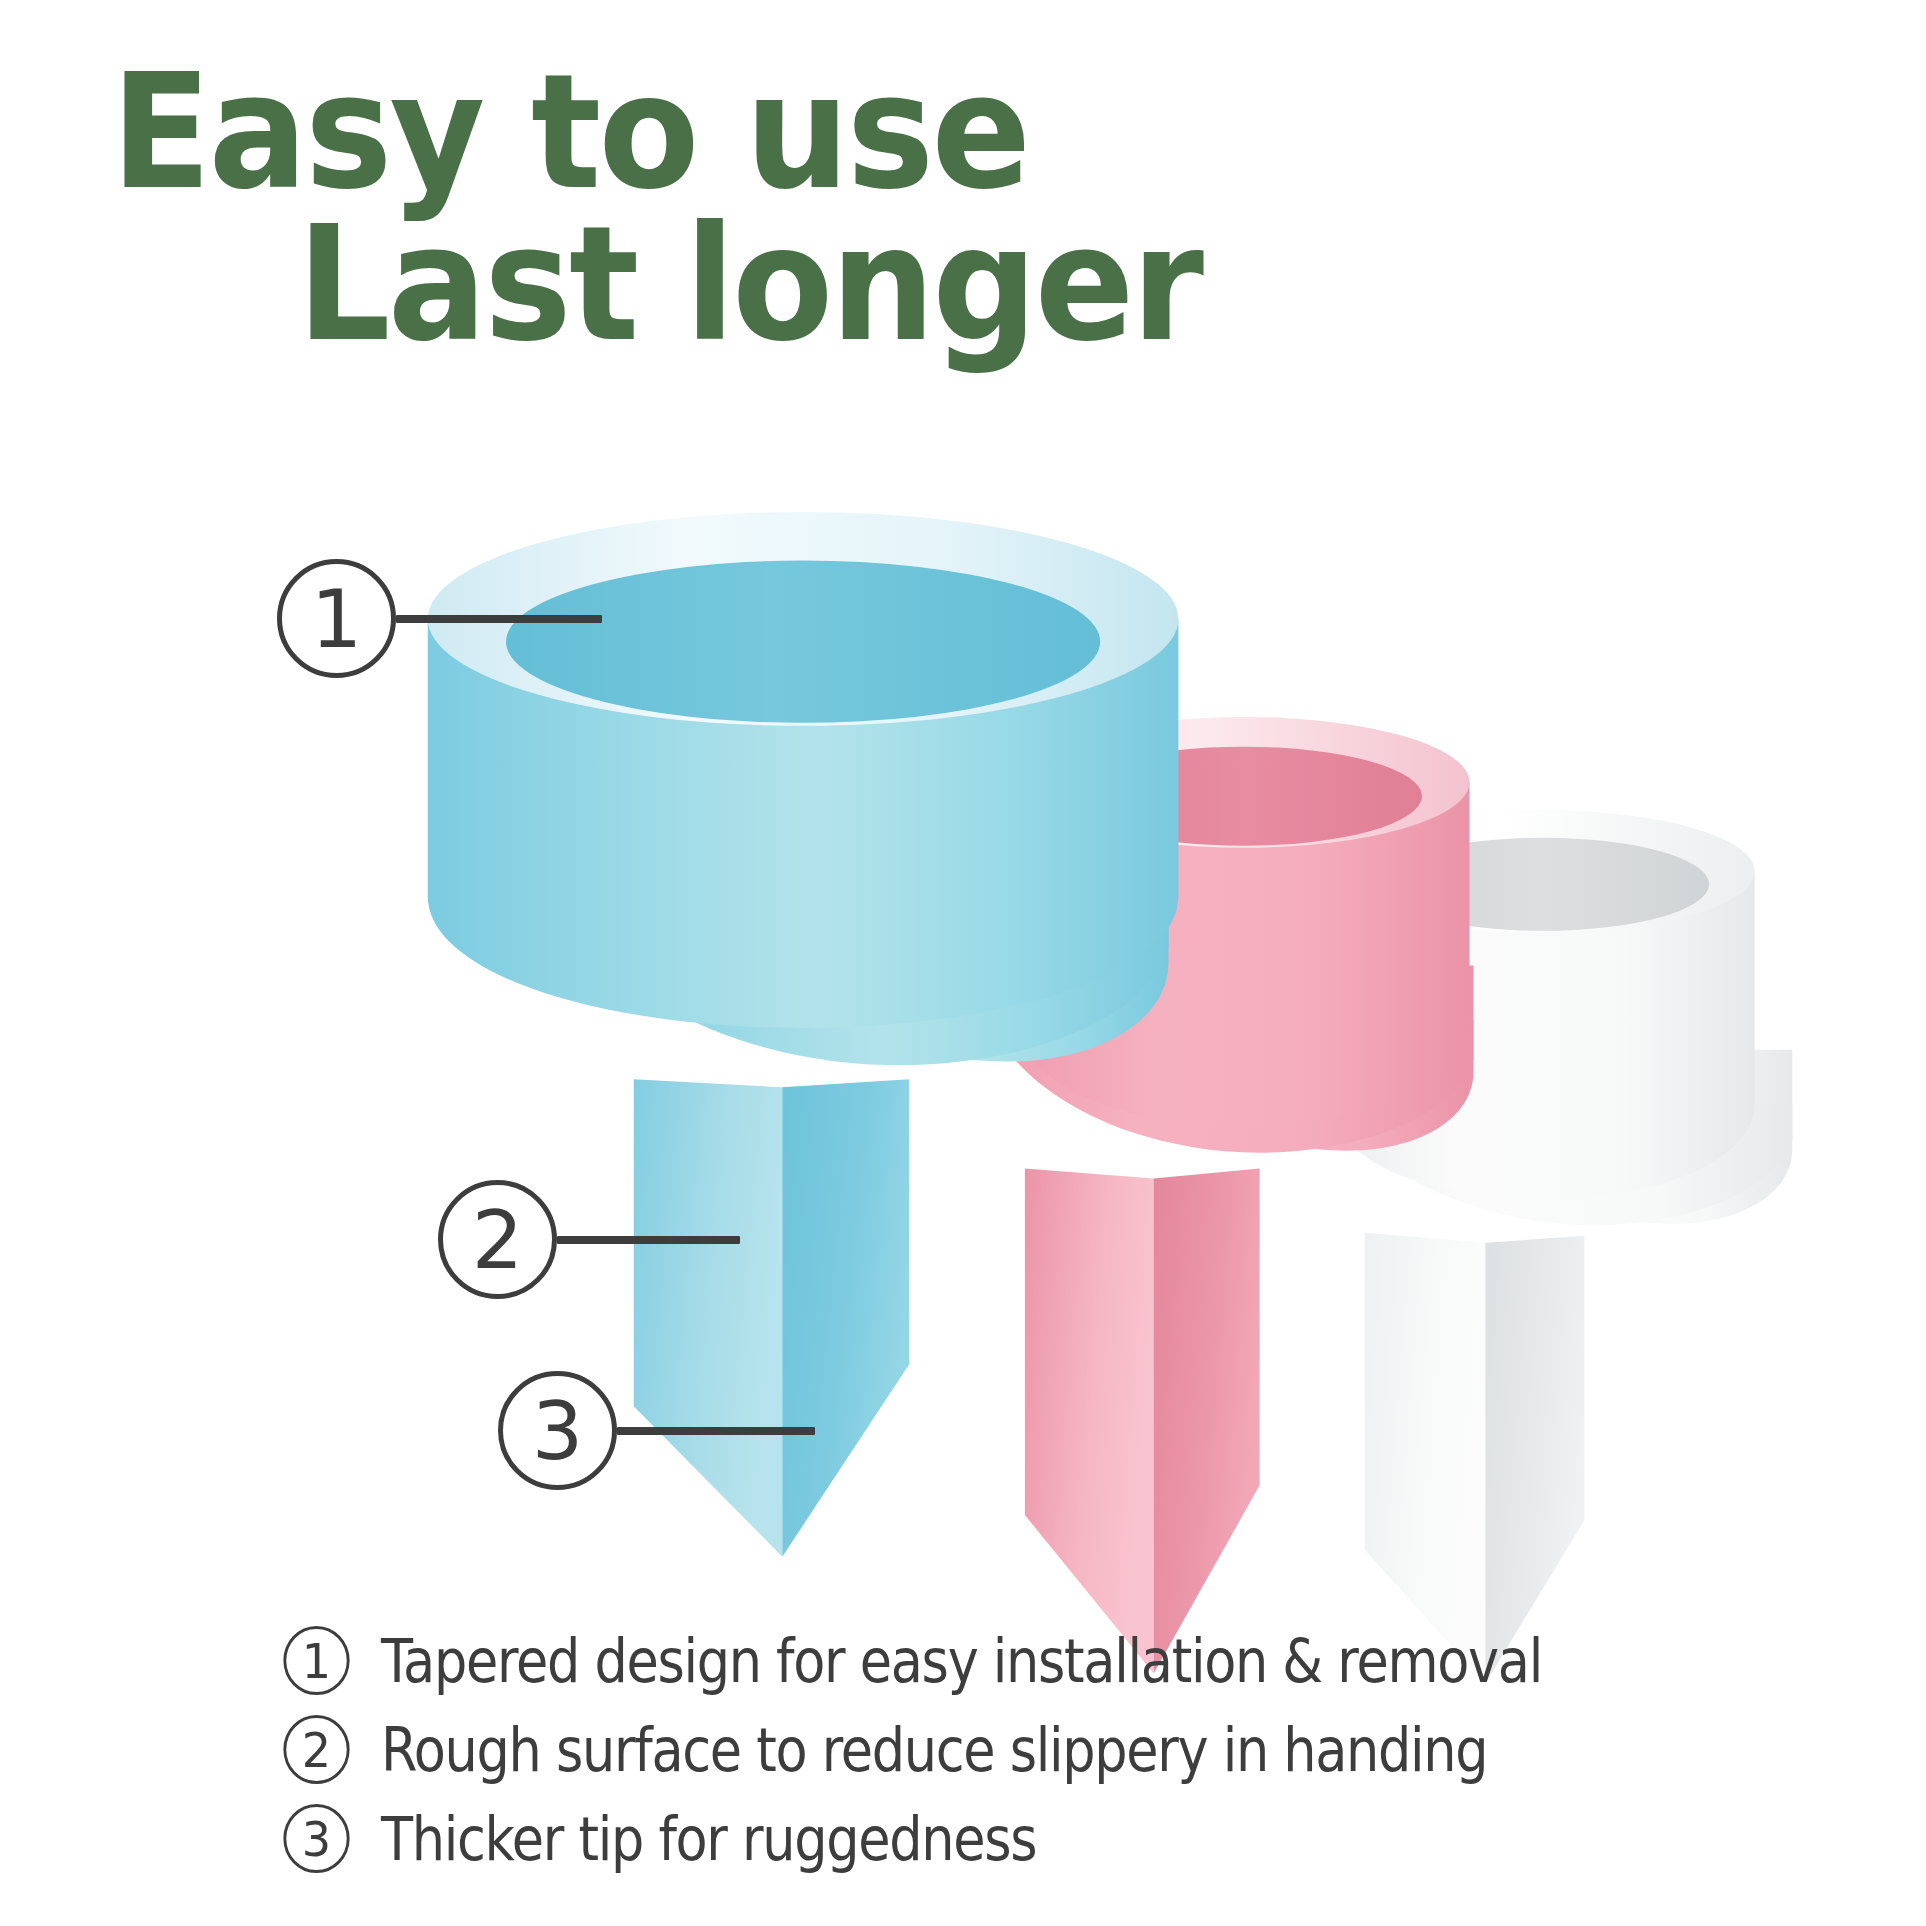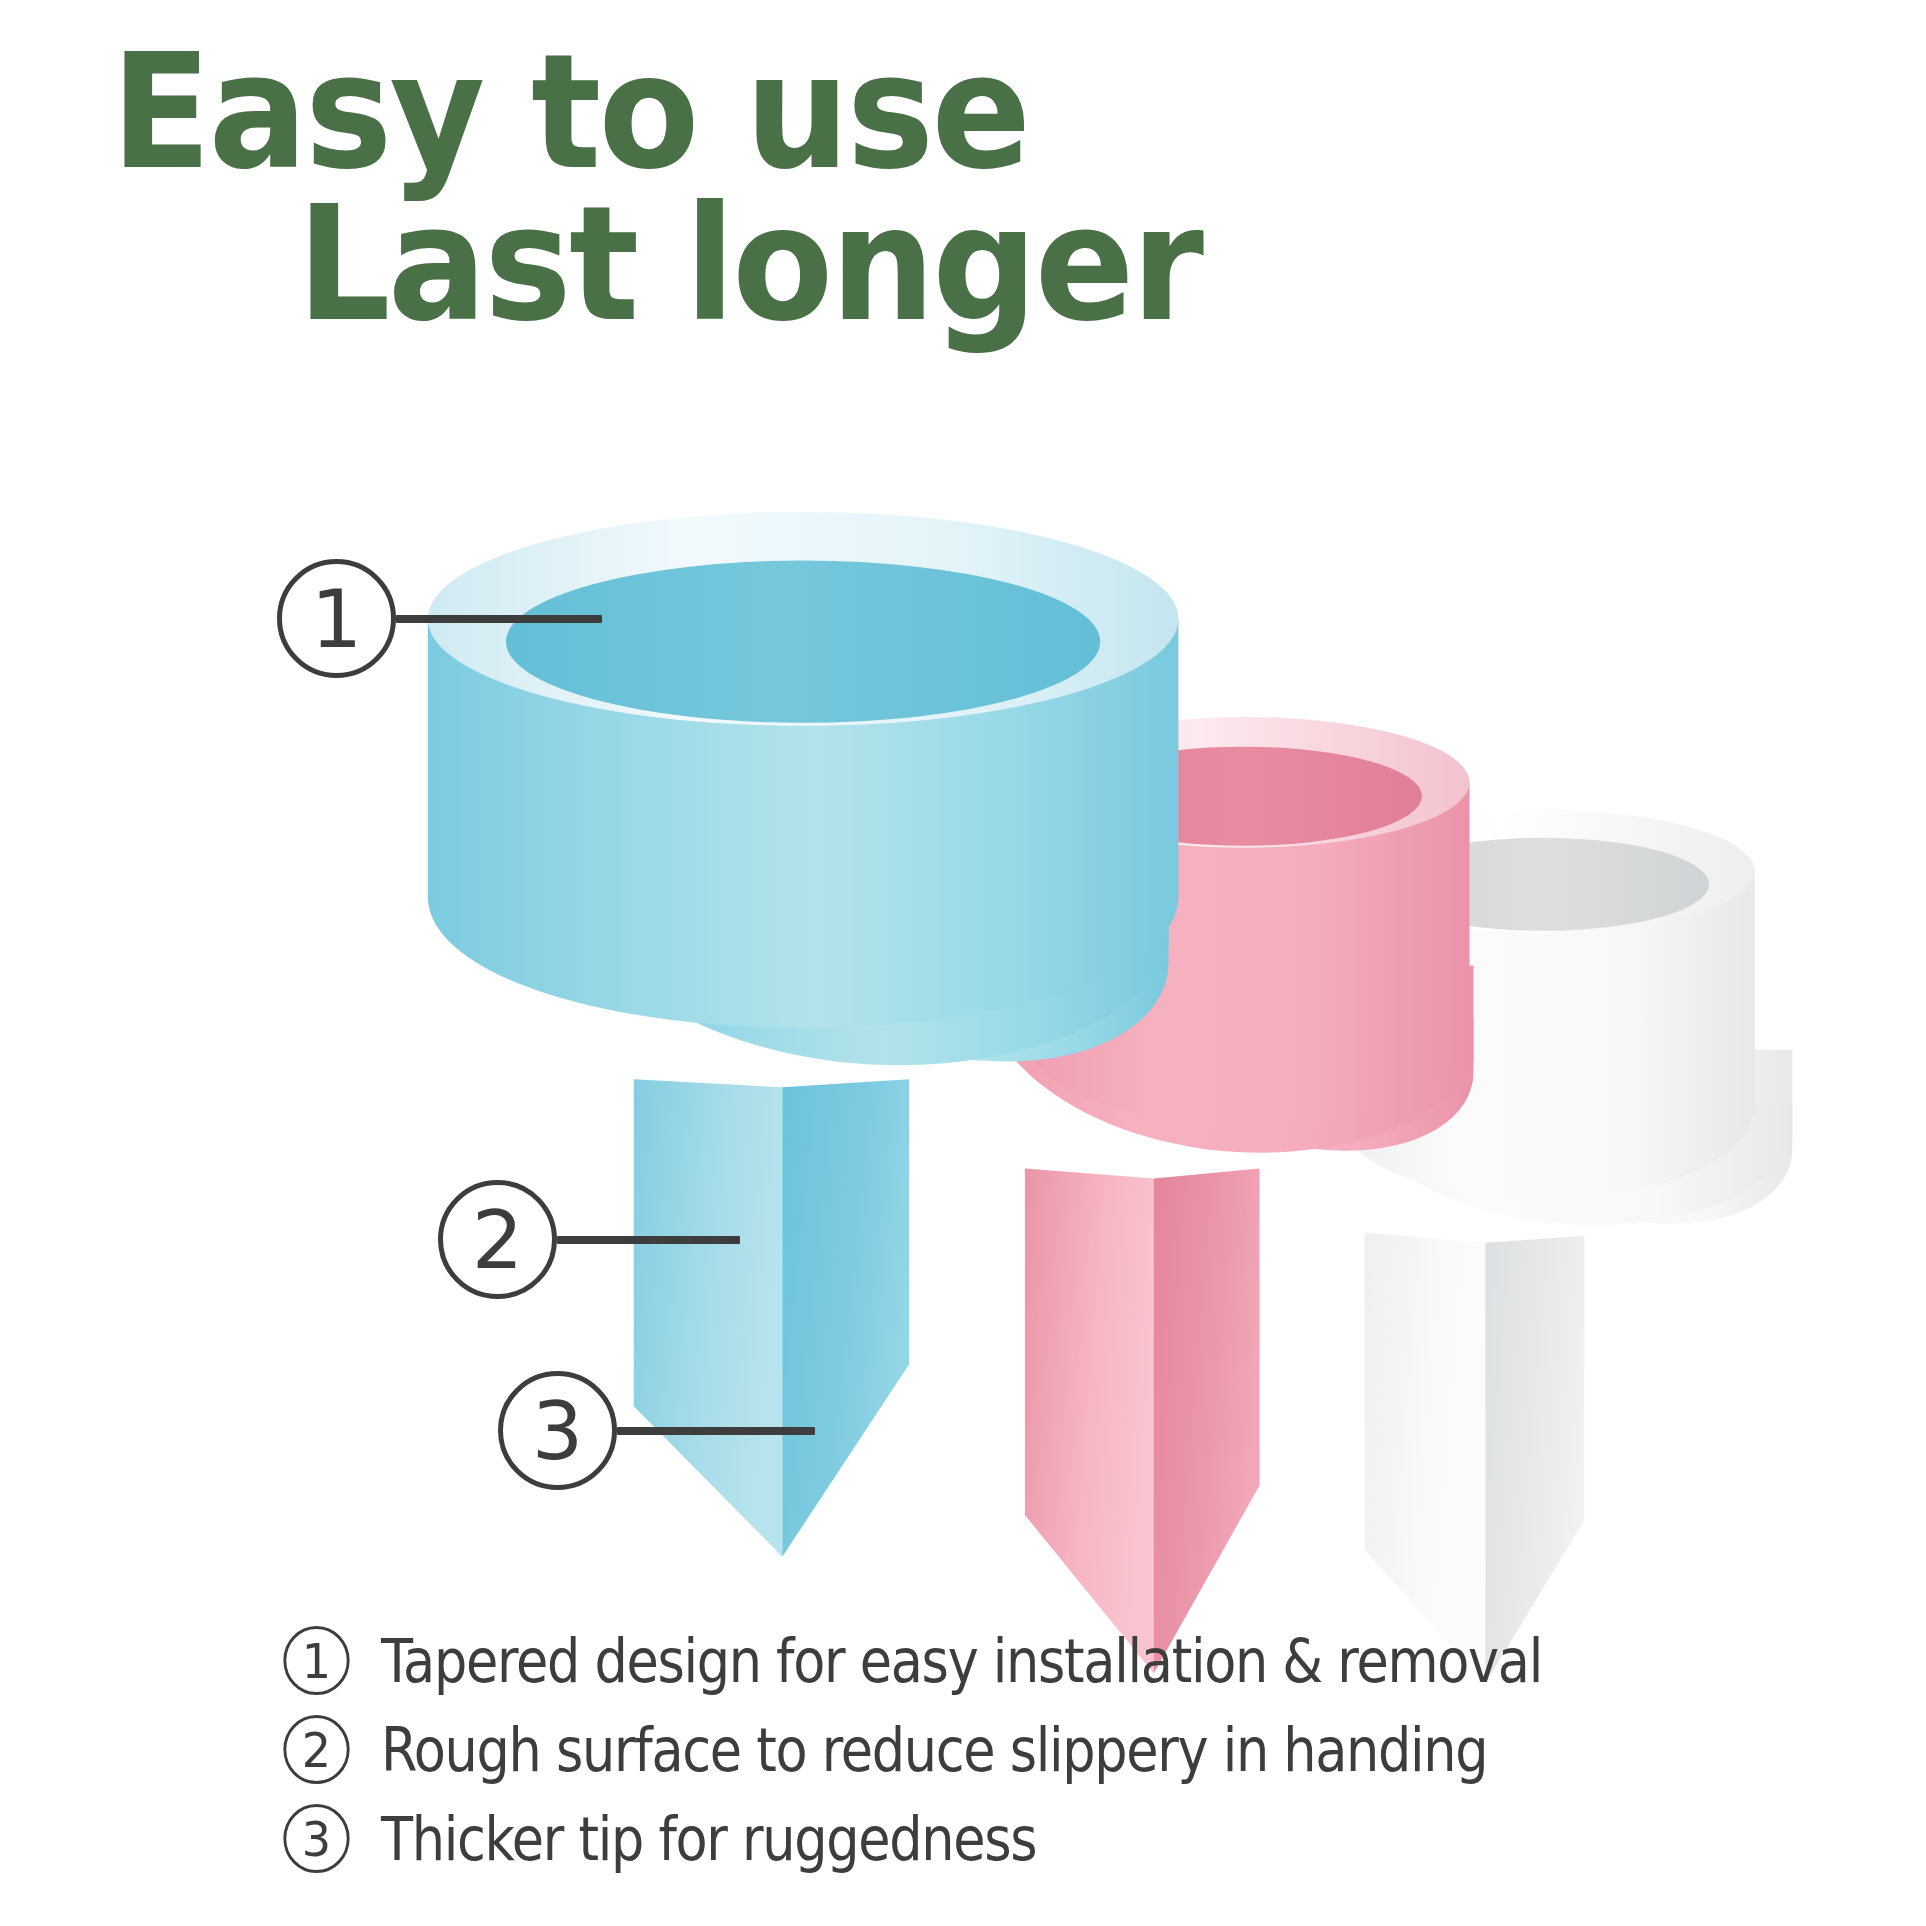--- a/index.html
+++ b/index.html
@@ -21,21 +21,21 @@
     width: 1927px;
     height: 1927px;
     background: #ffffff;
   }
 
   
   .headline {
     position: absolute;
     left: 0; top: 0;
     width: 1840px;
-    padding-top: 37px;
+    padding-top: 57px;
     pointer-events: none;
   }
   .headline-line {
     font-family: "DejaVu Sans", sans-serif;
     font-weight: bold;
     font-size: 158px;
     line-height: 0.96;
     letter-spacing: -3px;
     white-space: nowrap;
     transform: scaleX(0.93);

